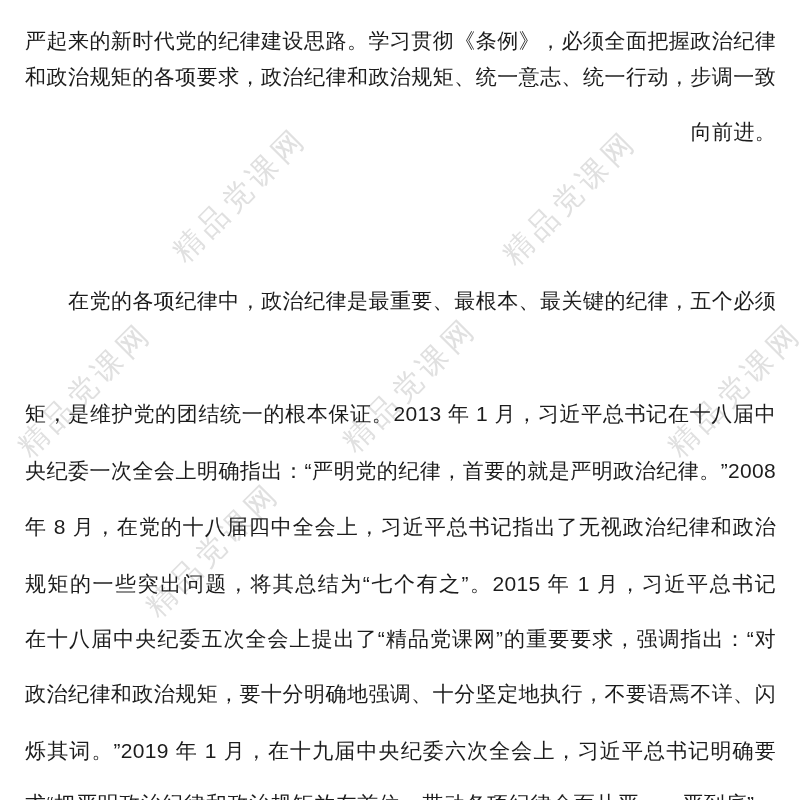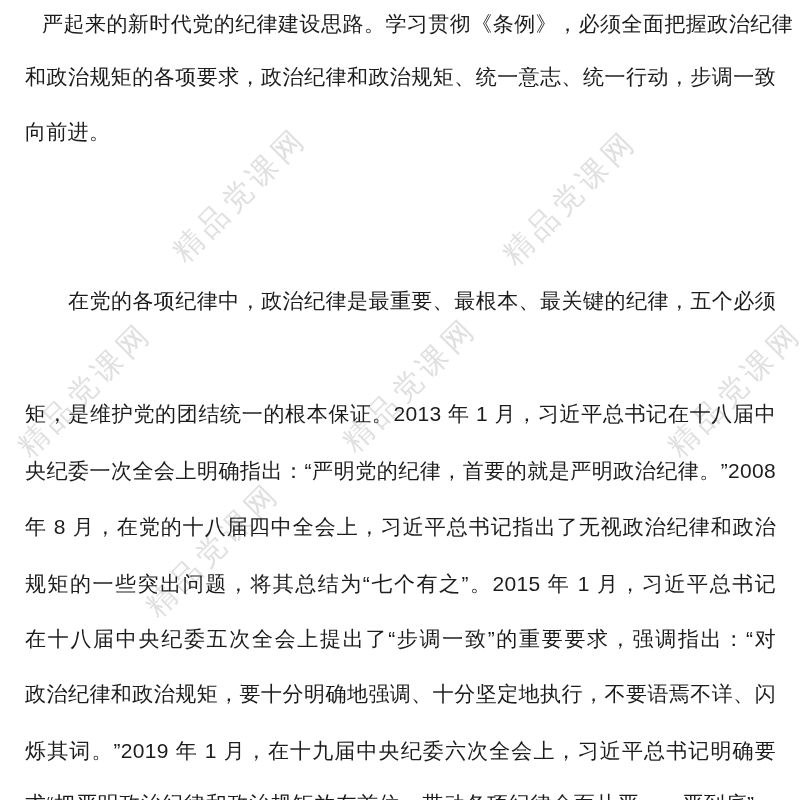--- a/index.html
+++ b/index.html
@@ -23,20 +23,21 @@
     z-index:1;
   }
   .line{
     position:absolute;
     left:25px;
     width:751px;
     font-size:21px;
     line-height:30px;
     letter-spacing:0.3px;
     z-index:2;
+    text-align:right;
   }
   .justify{
     text-align:justify;
     text-align-last:justify;
   }
   .indent{ text-indent:43px; }
   .heading{
     font-weight:bold;
     font-size:22px;
     letter-spacing:0.5px;
@@ -48,29 +49,29 @@
 <div class="page">
 
   <span class="wm" style="left:240px;top:195px;">精品党课网</span>
   <span class="wm" style="left:570px;top:198px;">精品党课网</span>
 
   <span class="wm" style="left:85px;top:390px;">精品党课网</span>
   <span class="wm" style="left:410px;top:385px;">精品党课网</span>
   <span class="wm" style="left:735px;top:390px;">精品党课网</span>
   <span class="wm" style="left:213px;top:550px;">精品党课网</span>
 
-  <div class="line justify" style="top:9px;margin-left:17px;">严起来的新时代党的纪律建设思路。学习贯彻《条例》，必须全面把握政治纪律</div>
+  <div class="line justify" style="top:26px;">严起来的新时代党的纪律建设思路。学习贯彻《条例》，必须全面把握政治纪律</div>
   <div class="line justify" style="top:62px;">和政治规矩的各项要求，政治纪律和政治规矩、统一意志、统一行动，步调一致</div>
   <div class="line" style="top:117px;">向前进。</div>
 
 
   <div class="line justify indent" style="top:286px;">在党的各项纪律中，政治纪律是最重要、最根本、最关键的纪律，五个必须</div>
   <div class="line justify" style="top:399px;">矩，是维护党的团结统一的根本保证。2013 年 1 月，习近平总书记在十八届中</div>
   <div class="line justify" style="top:456px;">央纪委一次全会上明确指出：“严明党的纪律，首要的就是严明政治纪律。”2008</div>
   <div class="line justify" style="top:512px;">年 8 月，在党的十八届四中全会上，习近平总书记指出了无视政治纪律和政治</div>
   <div class="line justify" style="top:569px;">规矩的一些突出问题，将其总结为“七个有之”。2015 年 1 月，习近平总书记</div>
-  <div class="line justify" style="top:624px;">在十八届中央纪委五次全会上提出了“步调一致”的重要要求，强调指出：“对</div>
+  <div class="line justify" style="top:624px;">在十八届中央纪委五次全会上提出了“精品党课网”的重要要求，强调指出：“对</div>
   <div class="line justify" style="top:679px;">政治纪律和政治规矩，要十分明确地强调、十分坚定地执行，不要语焉不详、闪</div>
   <div class="line justify" style="top:736px;">烁其词。”2019 年 1 月，在十九届中央纪委六次全会上，习近平总书记明确要</div>
 
   <div class="line justify" style="top:789px;">求“把严明政治纪律和政治规矩放在首位，带动各项纪律全面从严、一严到底”。</div>
 
 </div>
 
 </body></html>

